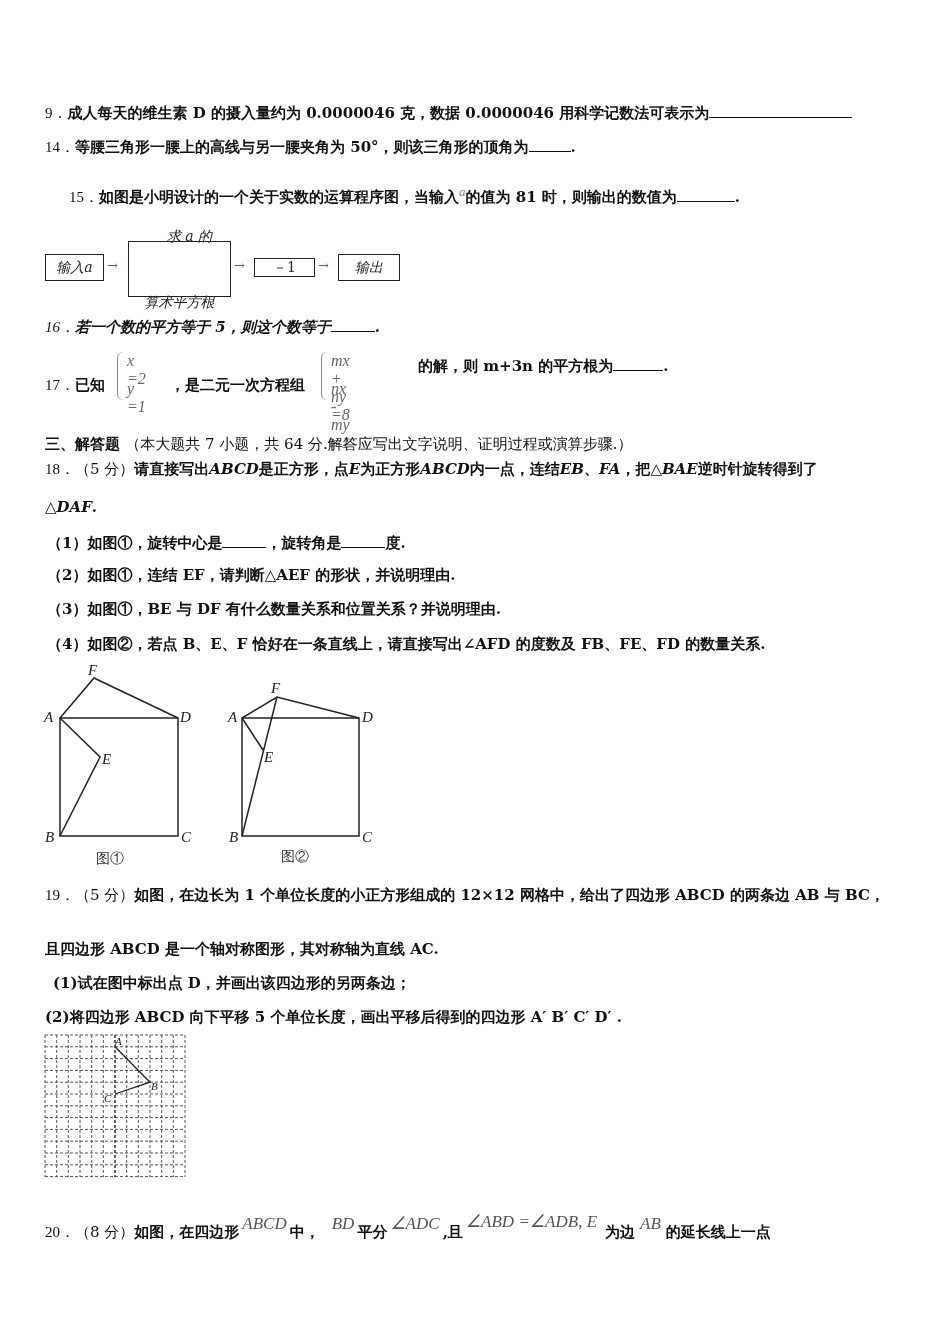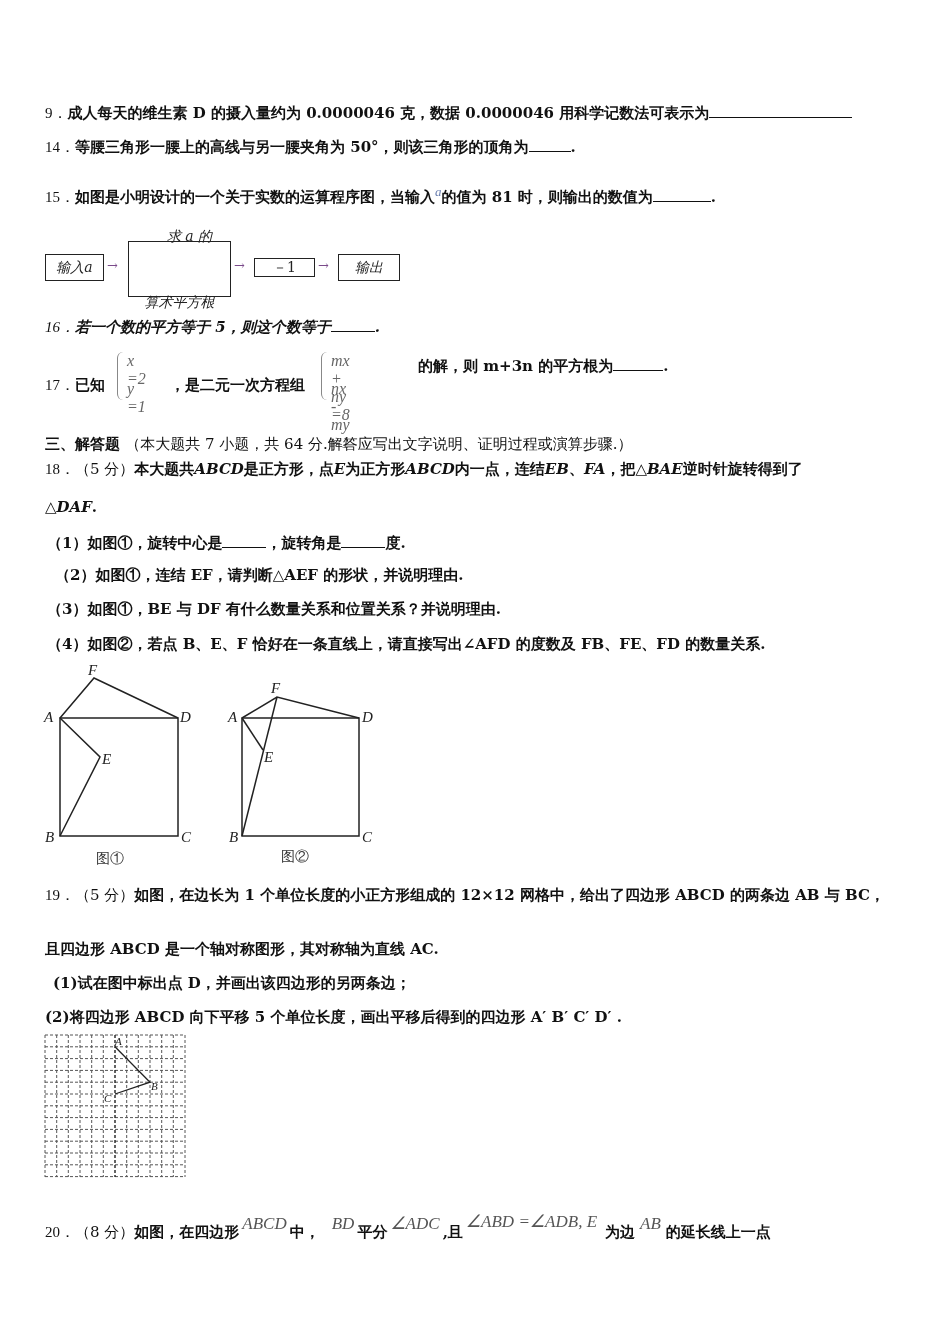--- a/index.html
+++ b/index.html
@@ -22,21 +22,21 @@
 <body>
 
 <div class="line" style="top:103px;">
   <span class="num">9．</span><span>成人每天的维生素 D 的摄入量约为 0.0000046 克，数据 0.0000046 用科学记数法可表示为</span><span class="blank" style="width:143px;"></span>
 </div>
 
 <div class="line" style="top:137px;">
   <span class="num">14．</span><span>等腰三角形一腰上的高线与另一腰夹角为 50°，则该三角形的顶角为</span><span class="blank" style="width:42px;"></span><span>.</span>
 </div>
 
-<div class="line" style="top:184px;">
+<div class="line" style="top:184px;margin-left:24px;">
   <span class="num">15．</span><span>如图是小明设计的一个关于实数的运算程序图，当输入</span><span class="math" style="font-size:13px;color:#6a7fb0;vertical-align:6px;">a</span><span>的值为 81 时，则输出的数值为</span><span class="blank" style="width:58px;"></span><span>.</span>
 </div>
 
 <div>
   <div class="fbox" style="left:45px;top:254px;width:57px;height:25px;">输入a</div>
   <div class="arrow" style="left:107px;top:258px;">→</div>
   <div class="fbox" style="left:128px;top:241px;width:101px;height:54px;flex-direction:column;line-height:22px;gap:44px;">
     <span style="padding-left:20px;">求 a 的</span>
     <span>算术平方根</span>
   </div>
@@ -66,29 +66,29 @@
 </div>
 <div class="line" style="top:356px;left:418px;">
   <span>的解，则 m+3n 的平方根为</span><span class="blank" style="width:50px;"></span><span>.</span>
 </div>
 
 <div class="line" style="top:435px;">
   <span>三、解答题</span>&nbsp;<span style="font-weight:normal;">（本大题共 7 小题，共 64 分.解答应写出文字说明、证明过程或演算步骤.）</span>
 </div>
 
 <div class="line" style="top:460px;">
-  <span class="num">18．</span><span style="font-weight:normal;">（5 分）</span><span>本大题共</span><span class="it">ABCD</span><span>是正方形，点</span><span class="it">E</span><span>为正方形</span><span class="it">ABCD</span><span>内一点，连结</span><span class="it">EB</span><span>、</span><span class="it">FA</span><span>，把△</span><span class="it">BAE</span><span>逆时针旋转得到了</span>
+  <span class="num">18．</span><span style="font-weight:normal;">（5 分）</span><span>请直接写出</span><span class="it">ABCD</span><span>是正方形，点</span><span class="it">E</span><span>为正方形</span><span class="it">ABCD</span><span>内一点，连结</span><span class="it">EB</span><span>、</span><span class="it">FA</span><span>，把△</span><span class="it">BAE</span><span>逆时针旋转得到了</span>
 </div>
 <div class="line" style="top:498px;">
   <span class="it">△DAF</span><span>.</span>
 </div>
 <div class="line" style="top:533px;left:47px;">
   <span>（1）如图①，旋转中心是</span><span class="blank" style="width:44px;"></span><span>，旋转角是</span><span class="blank" style="width:44px;"></span><span>度.</span>
 </div>
-<div class="line" style="top:566px;left:47px;margin-left:8px;">（2）如图①，连结 EF，请判断△AEF 的形状，并说明理由.</div>
+<div class="line" style="top:566px;left:47px;">（2）如图①，连结 EF，请判断△AEF 的形状，并说明理由.</div>
 <div class="line" style="top:600px;left:47px;">（3）如图①，BE 与 DF 有什么数量关系和位置关系？并说明理由.</div>
 <div class="line" style="top:635px;left:47px;">（4）如图②，若点 B、E、F 恰好在一条直线上，请直接写出∠AFD 的度数及 FB、FE、FD 的数量关系.</div>
 
 <svg style="position:absolute;left:0;top:0;" width="950" height="900">
   <g stroke="#222" stroke-width="1.5" fill="none">
     <rect x="60" y="718" width="118" height="118"></rect>
     <polyline points="60,718 94,678 178,718"></polyline>
     <polyline points="60,718 100,757 60,836"></polyline>
   </g>
   <g font-size="15" fill="#222">

